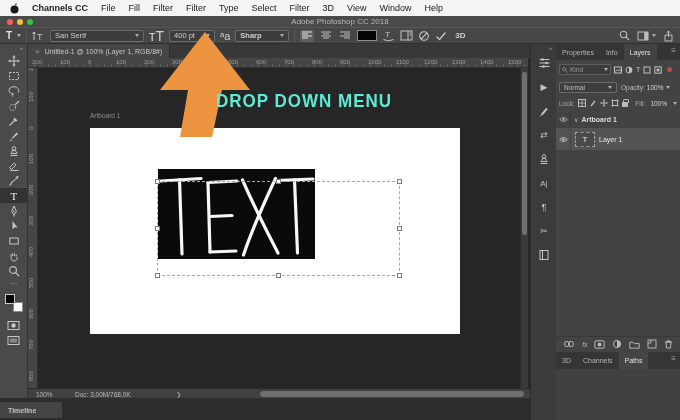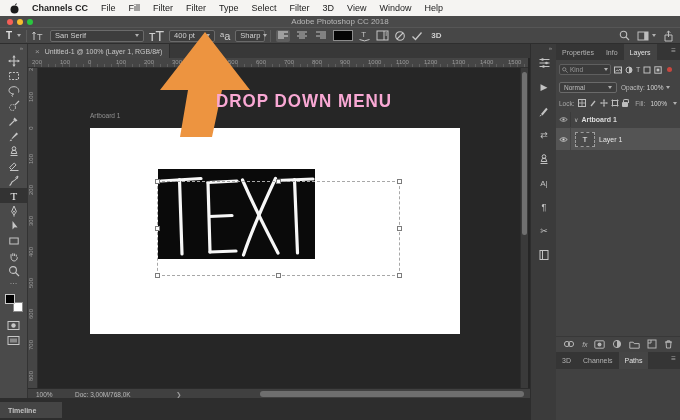--- a/index.html
+++ b/index.html
@@ -188,21 +188,21 @@
     <div class="obfield" style="width:94px;">
       <span>San Serif</span>
         <span class="caret"></span>
     </div>
     <span style="font-size:14px;color:#cfcfcf;">тT</span>
     <div class="obfield" style="width:46px;">
       <span>400 pt</span>
         <span class="caret"></span>
     </div>
     <span style="font-size:11px;color:#cfcfcf;">ᵃa</span>
-    <div class="obfield" style="width:30px;">
+    <div class="obfield" style="width:54px;font-weight:bold;">
       <span>Sharp</span>
         <span class="caret"></span>
     </div>
     <div class="obsep"></div>
     <div class="alignbtn sel">
       <svg width="10" height="9" viewBox="0 0 10 9">
         <path d="M0 1h10M0 3h6M0 5h10M0 7h6" stroke="#e2e2e2" stroke-width="1"></path>
       </svg>
     </div>
     <div class="alignbtn">
@@ -636,16 +636,16 @@
   </div>
 
   <div class="timelinestrip">
     <div class="ttab">Timeline</div>
   </div>
 
   <div class="annolayer">
     <svg width="680" height="420" viewBox="0 0 680 420">
       <polygon id="anno-arrow" points="205,32 250,90 222,90 212,137 180,137 188,90 160,90" fill="#ED9440"></polygon>
     </svg>
-    <div class="annotext" style="color: #f9a8d4;">DROP DOWN MENU</div>
+    <div class="annotext" style="color: #5eead4;">DROP DOWN MENU</div>
   </div>
 
 </div>
 
 </body></html>

